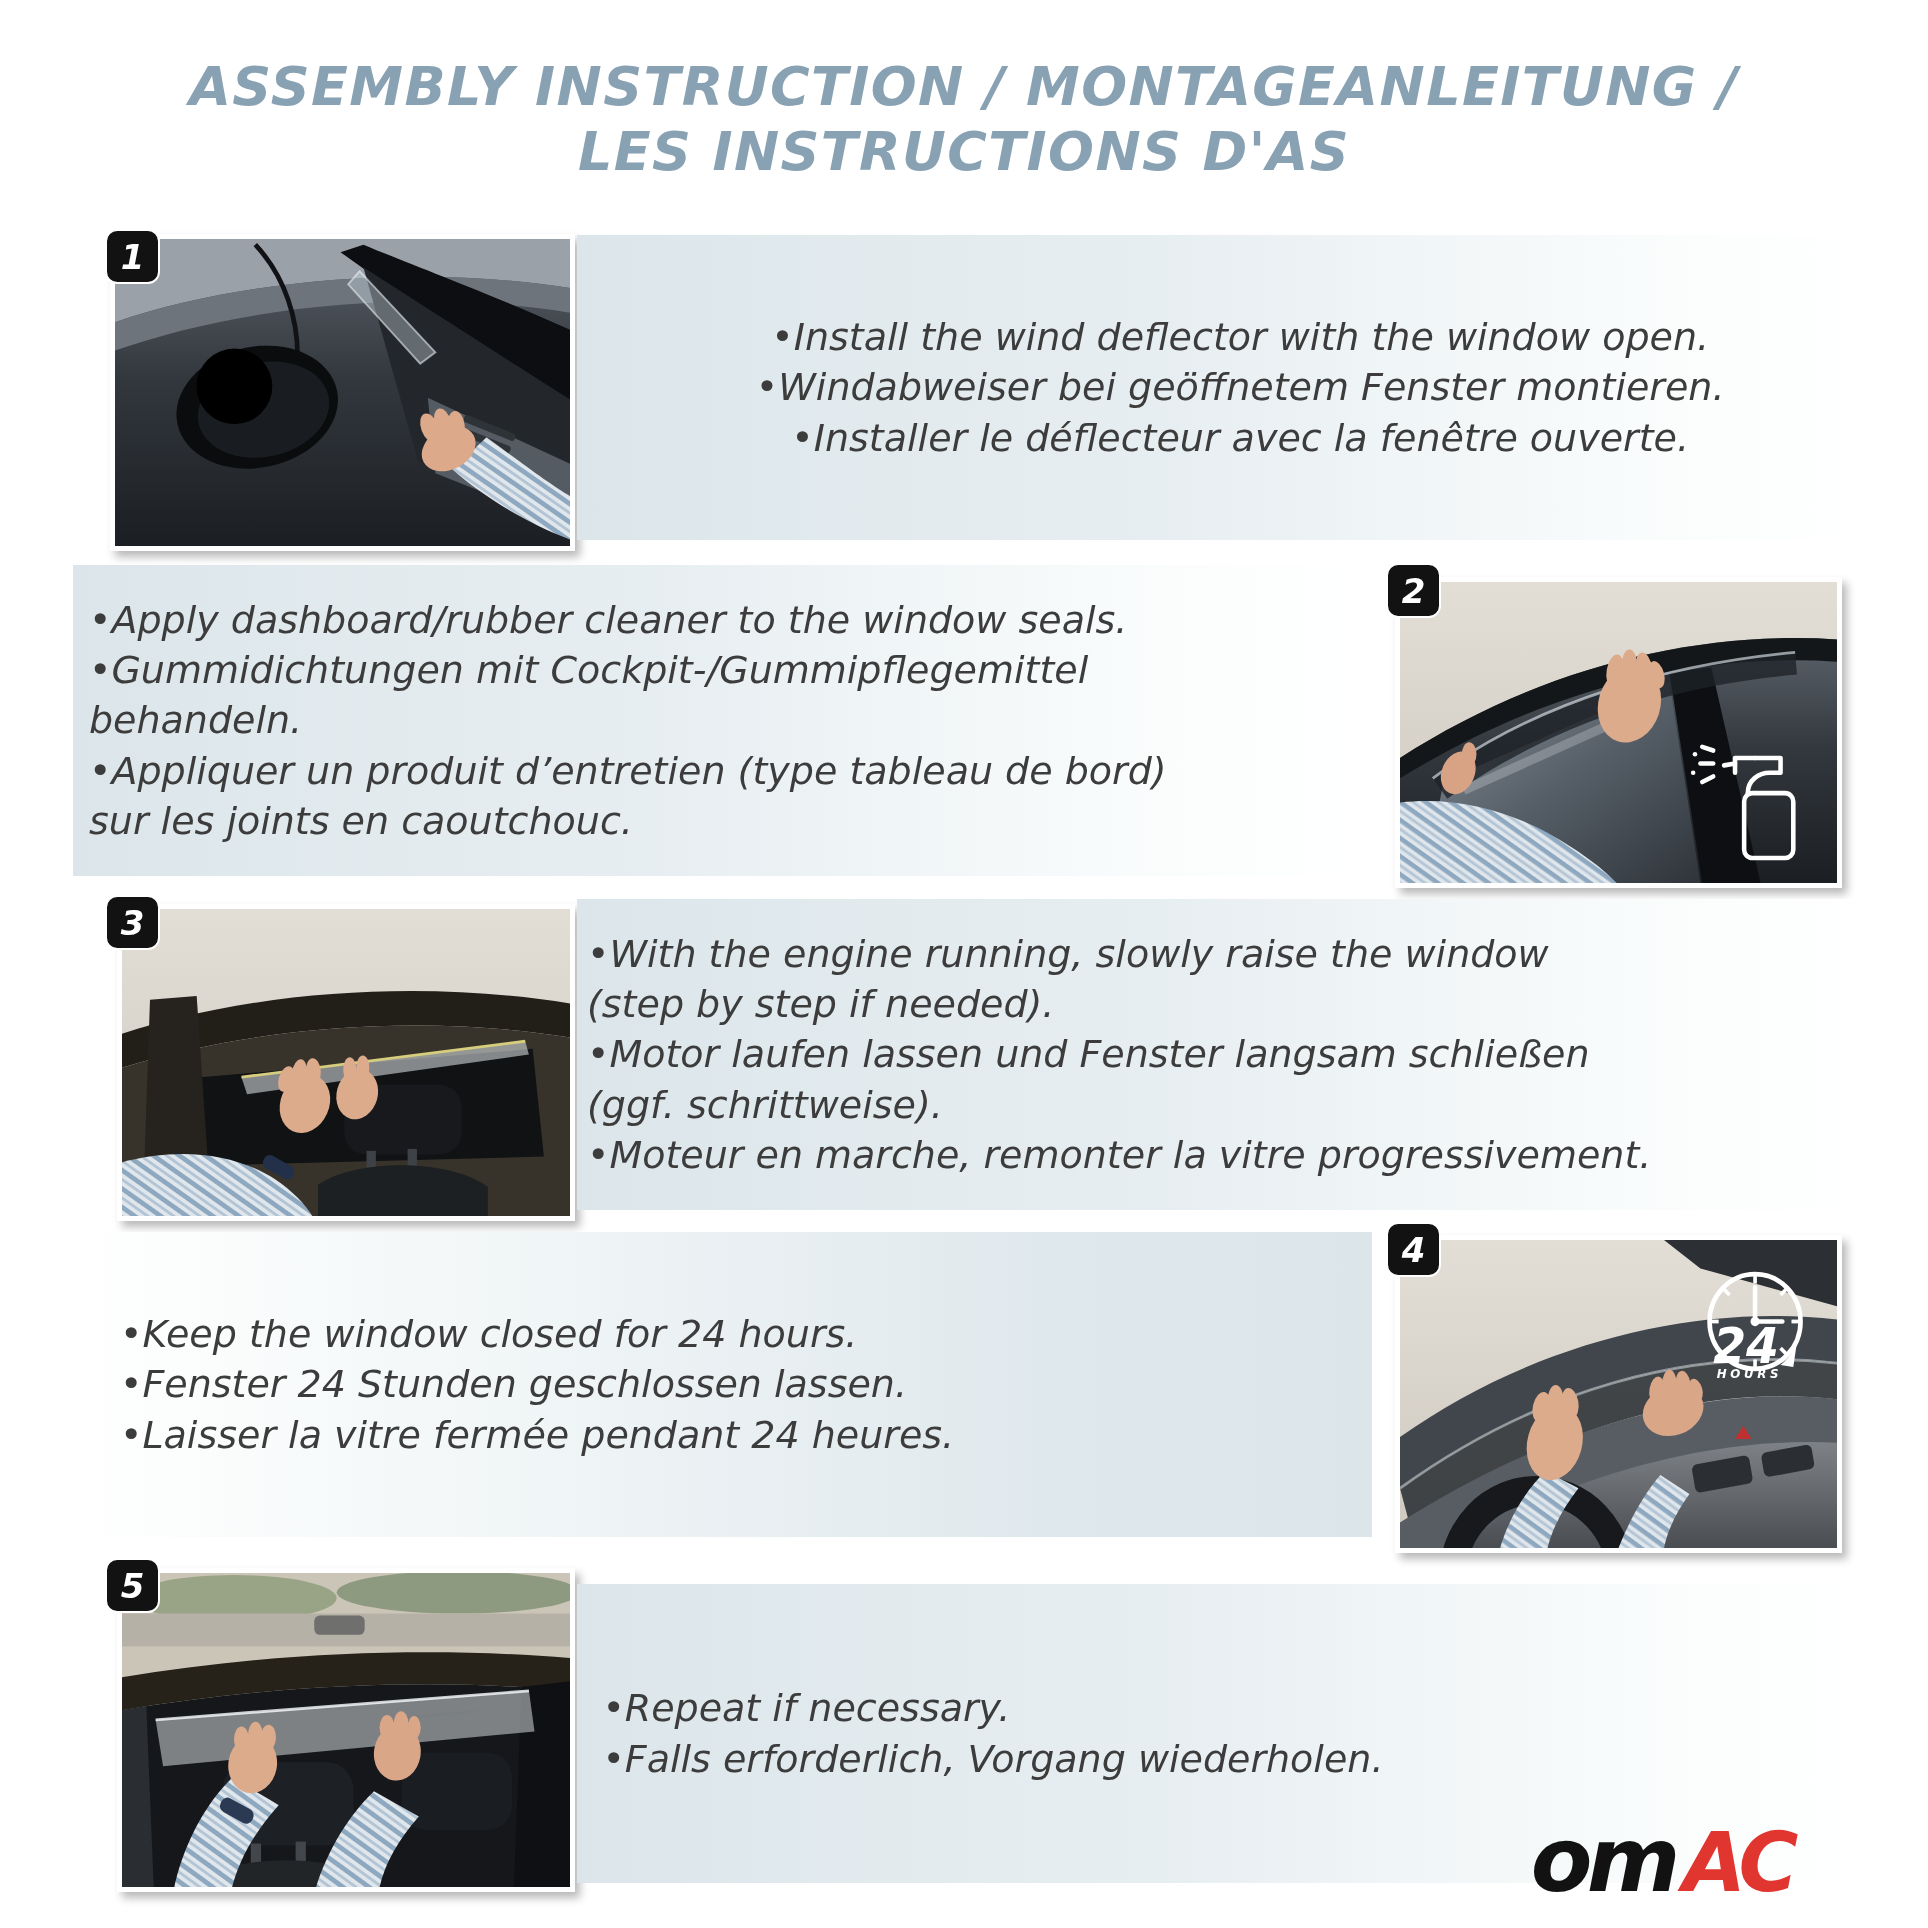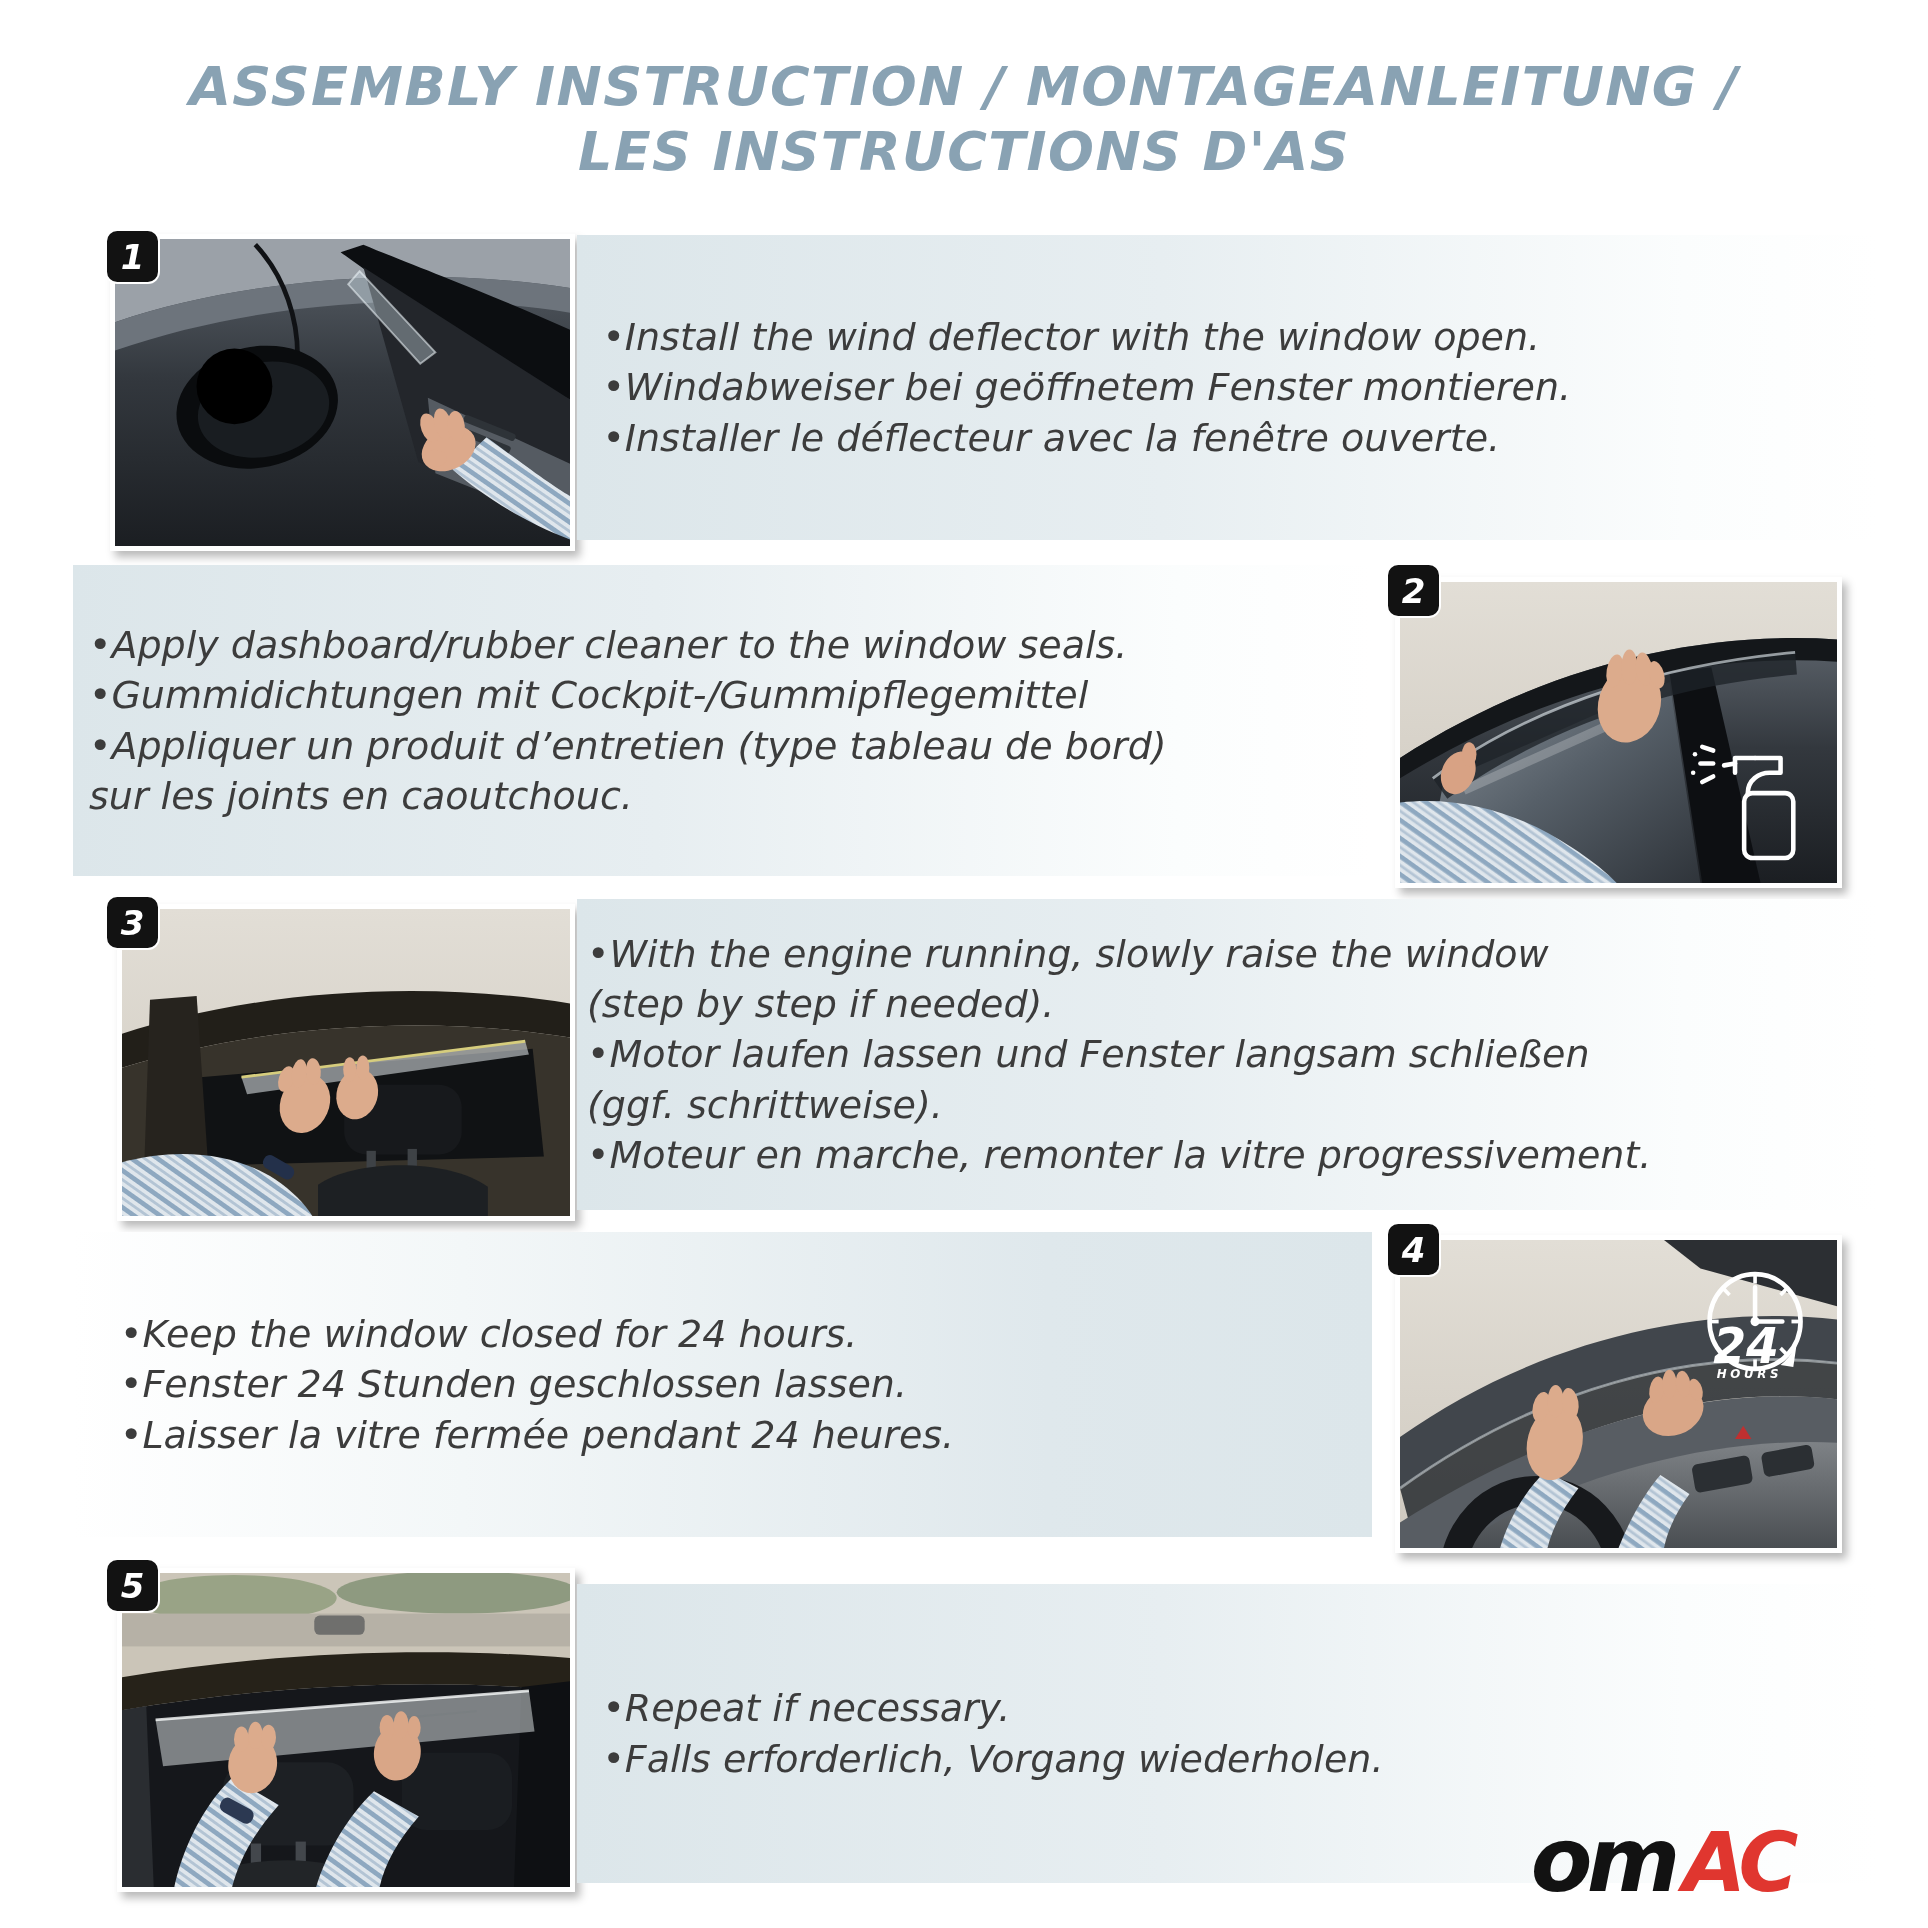--- a/index.html
+++ b/index.html
@@ -92,29 +92,30 @@
         <ellipse cx="332" cy="200" rx="9" ry="16" transform="rotate(-20 332 200)"></ellipse>
         <ellipse cx="346" cy="196" rx="9" ry="17" transform="rotate(-14 346 196)"></ellipse>
         <ellipse cx="360" cy="198" rx="9" ry="16" transform="rotate(-6 360 198)"></ellipse>
         <ellipse cx="338" cy="232" rx="12" ry="9"></ellipse>
       </g>
     </svg>
   </figure>
   <div class="badge" style="left:105px;top:229px;">
     <span>1</span>
   </div>
-  <div class="panel blue-left" style="left:577px;top:235px;width:1301px;height:305px;padding-left:25.4px;box-sizing:border-box;">
+  <div class="panel blue-left" style="left:577px;top:235px;width:1301px;height:305px;padding-left:25.4px;box-sizing:border-box;text-align:center;">
     <p class="line">•Install the wind deflector with the window open.</p>
     <p class="line">•Windabweiser bei geöffnetem Fenster montieren.</p>
     <p class="line">•Installer le déflecteur avec la fenêtre ouverte.</p>
   </div>
 
   <div class="panel blue-left" style="left:73px;top:565px;width:1299px;height:311px;padding-left:16px;box-sizing:border-box;">
     <p class="line">•Apply dashboard/rubber cleaner to the window seals.</p>
     <p class="line">•Gummidichtungen mit Cockpit-/Gummipflegemittel</p>
+    <p class="line">behandeln.</p>
     <p class="line">•Appliquer un produit d’entretien (type tableau de bord)</p>
     <p class="line">sur les joints en caoutchouc.</p>
   </div>
   <figure class="photo" style="left:1395px;top:577px;width:437px;height:301px;">
     <svg viewBox="0 0 480 325" preserveAspectRatio="none">
       <rect width="480" height="325" fill="url(#wallg)"></rect>
       <path d="M0,190 C150,95 320,52 480,62 V325 H0 Z" fill="url(#carbody)"></path>
       <path d="M0,190 C150,95 320,52 480,62 V86 C320,76 155,118 0,212 Z" fill="#14171a"></path>
       <polygon points="296,98 342,92 396,325 332,325" fill="#0d0f12"></polygon>
       <polygon points="48,215 296,108 330,325 26,325" fill="url(#glassg)"></polygon>

